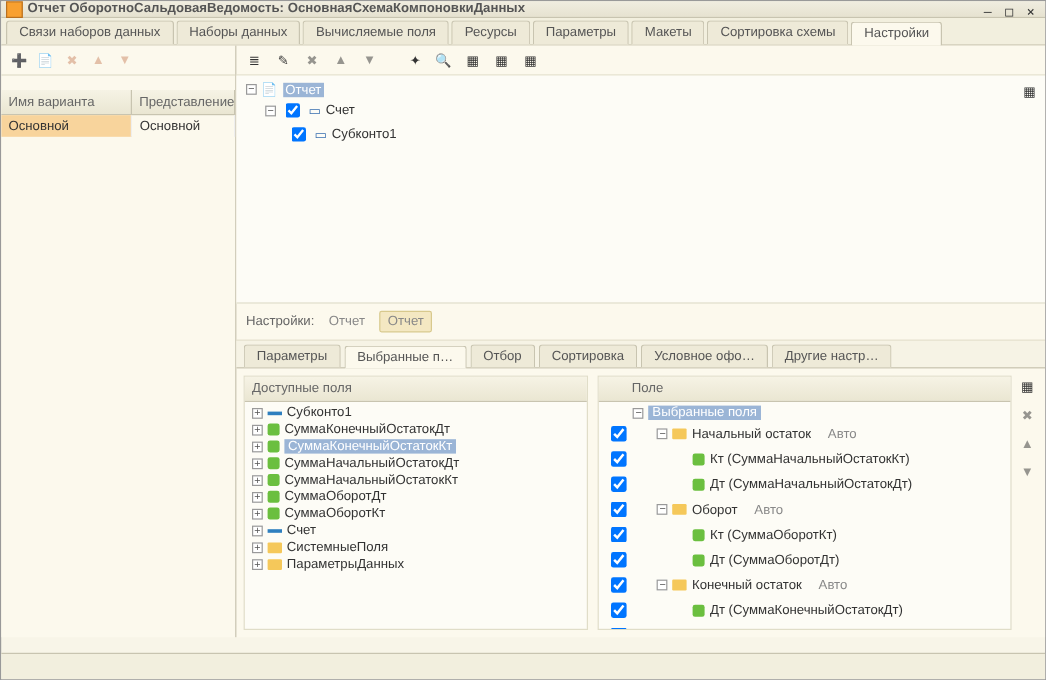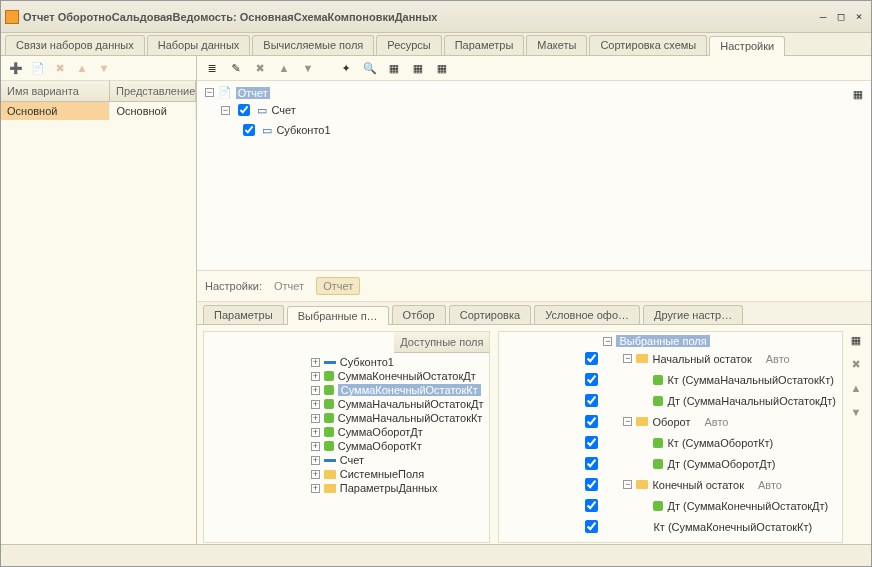--- a/index.html
+++ b/index.html
@@ -1,34 +1,34 @@
 <!DOCTYPE html>
 <html><head>
 <meta charset="utf-8">
 <style>
   * { box-sizing: border-box; }
   html, body { margin: 0; padding: 0; font-family: Arial, sans-serif; font-size: 11px; color: #333; }
   body { background: #f8f5e8; width: 872px; height: 567px; border: 1px solid #999; position: relative; overflow: hidden; }
 
-  .titlebar { height: 32px; background: linear-gradient(#f0ede0,#e6e2d0); border-bottom: 1px solid #c8c4b0; display: flex; align-items: center; padding: 0 4px; }
+  .titlebar { height: 14px; background: linear-gradient(#f0ede0,#e6e2d0); border-bottom: 1px solid #c8c4b0; display: flex; padding: 0 4px; }
   .titlebar .icon { width: 14px; height: 14px; background: #f8a030; border: 1px solid #b87020; margin-right: 4px; }
   .titlebar .title { flex: 1; font-weight: bold; color: #555; }
   .winbtn { width: 16px; height: 16px; display: inline-flex; align-items: center; justify-content: center; margin-left: 2px; cursor: default; font-family: monospace; }
 
   .tabs { display: flex; background: #f2efde; border-bottom: 1px solid #c8c4b0; padding: 2px 4px 0 4px; gap: 2px; }
   .tab { padding: 3px 10px 4px 10px; background: #eeead8; border: 1px solid #c8c4b0; border-bottom: none; border-radius: 3px 3px 0 0; cursor: default; white-space: nowrap; color: #555; }
   .tab.active { background: #fcf9ed; position: relative; top: 1px; }
 
   .content { display: flex; height: calc(100% - 22px - 26px - 24px); background: #fcf9ed; }
 
   .left { width: 196px; border-right: 1px solid #c8c4b0; display: flex; flex-direction: column; }
   .toolbar { padding: 3px 6px; border-bottom: 1px solid #e0ddc8; display: flex; gap: 4px; align-items: center; }
   .tbtn { width: 18px; height: 18px; display: inline-flex; align-items: center; justify-content: center; cursor: default; }
 
-  .grid-head { display: flex; background: linear-gradient(#f6f3e5,#eae6d2); border-bottom: 1px solid #c8c4b0; }
+  .grid-head { display: flex; background: linear-gradient(#f6f3e5,#eae6d2); border-bottom: 1px solid #c8c4b0; margin-top: 12px; }
   .grid-head .col { padding: 4px 6px; border-right: 1px solid #c8c4b0; color: #666; }
   .grid-row { display: flex; }
   .grid-row .cell { padding: 3px 6px; border-right: 1px solid #eee; }
   .grid-row.sel .cell:first-child { background: #f8d49c; }
   .col1 { width: 110px; }
   .col2 { width: 86px; }
 
   .right { flex: 1; display: flex; flex-direction: column; position: relative; }
   .rtoolbar { padding: 3px 6px; border-bottom: 1px solid #e0ddc8; display: flex; gap: 6px; align-items: center; }
   .top-tree { flex: 0 0 190px; padding: 4px 8px; position: relative; background: #fdfcf6; border-bottom: 1px solid #e0ddc8; }
@@ -43,21 +43,21 @@
   .settings-bar { padding: 6px 8px; border-bottom: 1px solid #e0ddc8; display: flex; gap: 6px; align-items: center; }
   .settings-label { color: #666; }
   .path-item { color: #888; padding: 2px 6px; }
   .path-item.active { background: #f4e8c2; border: 1px solid #d8c98d; border-radius: 2px; }
 
   .subtabs { display: flex; padding: 3px 6px 0 6px; gap: 3px; background: #f6f3e5; border-bottom: 1px solid #c8c4b0; }
   .subtab { padding: 3px 10px; background: #eeead8; border: 1px solid #c8c4b0; border-bottom: none; border-radius: 3px 3px 0 0; cursor: default; white-space: nowrap; color: #555; }
   .subtab.active { background: #fcf9ed; position: relative; top: 1px; }
 
   .lower { flex: 1; display: flex; gap: 8px; padding: 6px; overflow: hidden; }
-  .pane { flex: 1; background: #fdfcf6; border: 1px solid #e0ddc8; display: flex; flex-direction: column; align-items: flex-end; }
+  .pane { flex: 1; background: #fdfcf6; border: 1px solid #e0ddc8; display: flex; flex-direction: column; }
   .pane-head { background: linear-gradient(#f6f3e5,#eae6d2); border-bottom: 1px solid #c8c4b0; padding: 4px 6px; color: #666; }
   .pane-body { flex: 1; overflow: auto; padding: 2px 0; }
   .field-row { display: flex; align-items: center; gap: 4px; padding: 1px 6px; }
   .field-row .exp { width: 9px; height: 9px; border: 1px solid #999; display: inline-flex; align-items: center; justify-content: center; font-size: 9px; line-height: 1; color: #555; background: #fff; }
   .field-row.sel .flabel { background: #9bb5d6; color: #fff; padding: 0 3px; }
   .field-icon { width: 10px; height: 10px; background: #6bbf3f; border-radius: 2px; display: inline-block; }
   .field-icon.blue { background: #2f7fbf; width: 12px; height: 3px; border-radius: 0; }
   .field-icon.folder { background: #f5c85a; width: 12px; height: 9px; border-radius: 1px; }
   .checkcell { width: 18px; text-align: center; }
   .flabel { white-space: nowrap; }
@@ -214,20 +214,24 @@
             </div>
             <div class="field-row">
               <span class="exp">+</span>
                  <span class="field-icon folder"></span>
                  <span class="flabel">ПараметрыДанных</span>
             </div>
           </div>
       </div>
 
       <div class="pane" style="flex:1.2">
+        <div class="pane-head">
+          <span style="display:inline-block;width:18px"></span>
+          <span>Поле</span>
+        </div>
         <div class="pane-body" id="selected-body">
             <div class="field-row sel">
               <span class="checkcell"></span>
               <span class="exp">−</span>
               <span class="flabel">Выбранные поля</span>
             </div>
             <div class="field-row">
               <span class="checkcell"><input type="checkbox" checked="" style=""></span>
     <span style="width:16px"></span>
     <span class="exp">−</span>

